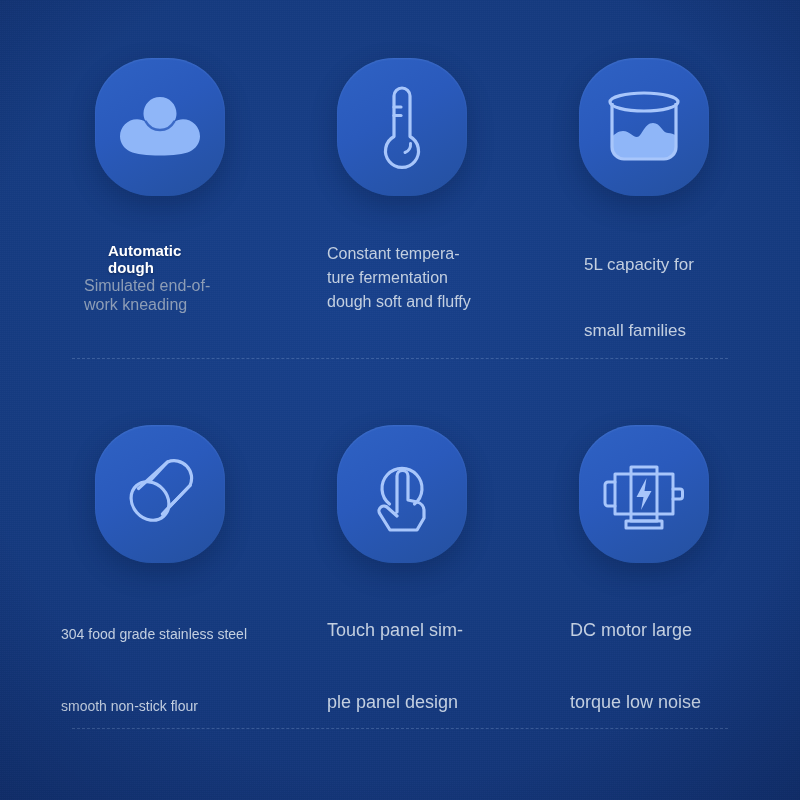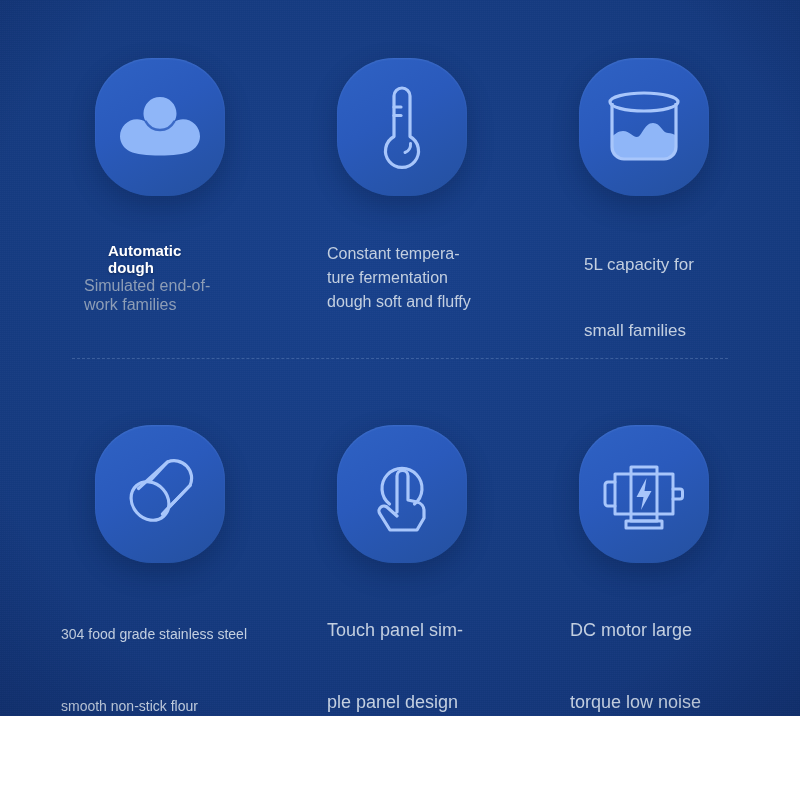--- a/index.html
+++ b/index.html
@@ -5,21 +5,21 @@
   * { margin:0; padding:0; box-sizing:border-box; }
 
   html, body {
     width:800px; height:800px;
     overflow:hidden;
     font-family:"Liberation Sans", sans-serif;
   }
 
   #page {
     position:relative;
-    width:800px; height:716px;
+    width:800px; height:800px;
     background:
       radial-gradient(ellipse 900px 700px at 46% 38%, #17408c 0%, #143a80 48%, #102f6e 100%);
     overflow:hidden;
   }
 
   
   #noise {
     position:absolute; inset:0;
     background-image:
       repeating-linear-gradient(0deg,   rgba(255,255,255,.012) 0 1px, rgba(0,0,0,.012) 1px 2px),
@@ -97,21 +97,21 @@
                    C3 37.9 10.6 30.3 20 30.3
                    C23.2 30.3 26.2 31.2 28.7 32.7
                    C27.3 30.3 26.5 27.5 26.5 24.5
                    C26.5 15.5 33.5 8 43 8 Z" fill="#8fb6f8"></path>
           <path d="M28.8 32.6 C31.6 37.6 36.8 41 43 41 C49.2 41 54.4 37.6 57.2 32.6" fill="none" stroke="#2d5dbe" stroke-width="2.4" stroke-linecap="round" opacity="0.85"></path>
         </svg>
       </div>
       <div class="cap-title" style="left:108px; top:242px; width:170px;">Automatic
 dough</div>
       <div class="cap-sub" style="left:84px; top:276px; width:190px;">Simulated end-of-
-work families</div>
+work kneading</div>
     </div>
 
     <div class="cell">
       <div class="tile" style="left:337px; top:58px;">
         <svg width="60" height="92" viewBox="0 0 60 92">
           <g fill="none" stroke="#a8c6fb" stroke-width="3.2" stroke-linecap="round" stroke-linejoin="round">
             <path d="M38 55.5 V15 A8 8 0 0 0 22 15 V55.5
                      A16.5 16.5 0 1 0 38 55.5 Z"></path>
             <path d="M22 26 H29"></path>
             <path d="M22 34.5 H29"></path>

